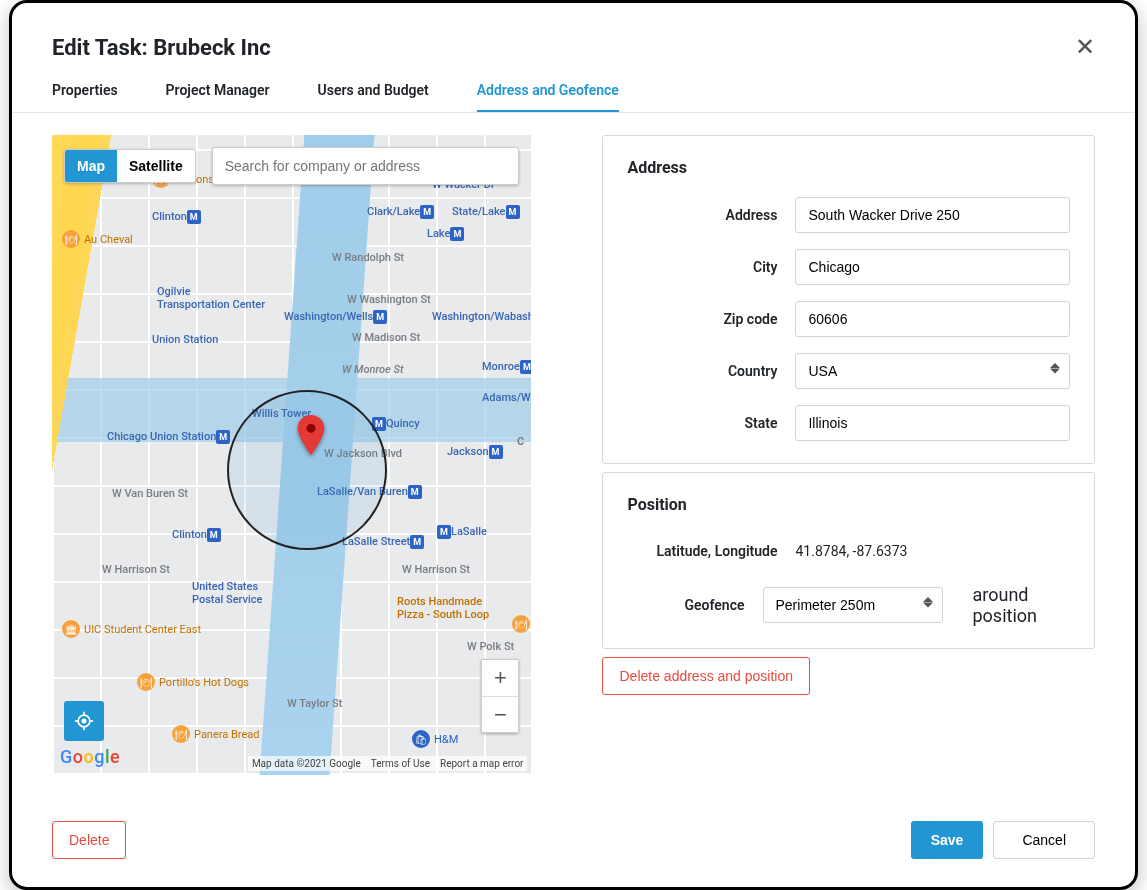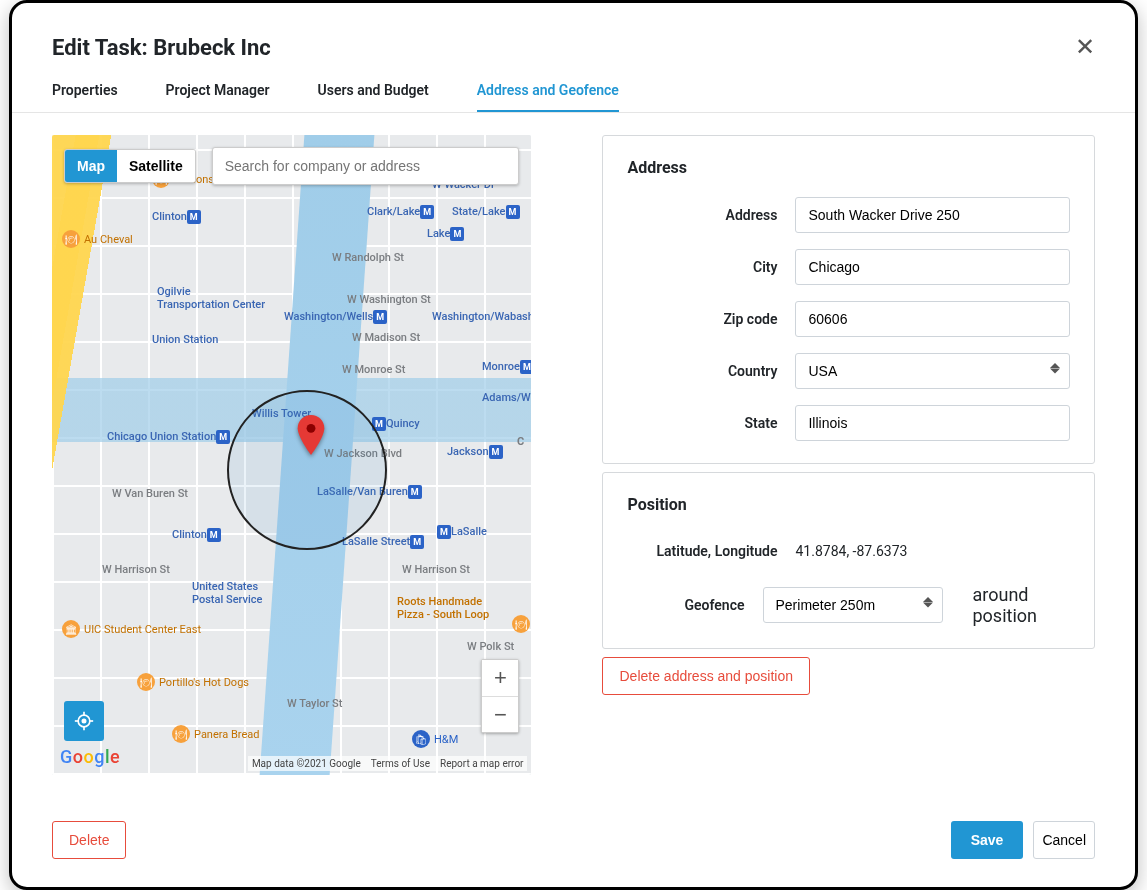--- a/index.html
+++ b/index.html
@@ -158,21 +158,21 @@
   .footer {
     display:flex; justify-content:space-between; align-items:center;
     padding:16px 40px 28px 40px;
   }
   .footer-right { display:flex; gap:10px; }
   .btn-primary {
     background:#2196d3; color:#fff; border:none; padding:10px 20px;
     font-size:14px; font-weight:600; border-radius:3px; cursor:pointer;
   }
   .btn-default {
-    background:#fff; border:1px solid #ced4da; padding:10px 8px;
+    background:#fff; border:1px solid #ced4da; padding:10px 28px;
     font-size:14px; border-radius:3px; cursor:pointer;
   }
 </style>
 </head>
 <body>
 
 <div class="window">
   <div class="header">
     <div class="title">Edit Task: Brubeck Inc</div>
     <button class="close">✕</button>
@@ -197,21 +197,21 @@
       <div class="map-label" style="left:400px; top:70px;"><span>State/Lake</span><span class="metro">M</span></div>
       <div class="map-label" style="left:375px; top:92px;"><span>Lake</span><span class="metro">M</span></div>
       <div class="map-label" style="left:280px; top:116px; color:#7a7d81;">W Randolph St</div>
       <div class="map-label" style="left:105px; top:150px; color:#3a66b3; white-space:pre;">Ogilvie
 Transportation Center</div>
       <div class="map-label" style="left:295px; top:158px; color:#7a7d81;">W Washington St</div>
       <div class="map-label" style="left:232px; top:175px;"><span>Washington/Wells</span><span class="metro">M</span></div>
       <div class="map-label" style="left:380px; top:175px;"><span>Washington/Wabash</span></div>
       <div class="map-label" style="left:300px; top:196px; color:#7a7d81;">W Madison St</div>
       <div class="map-label" style="left:100px; top:198px;">Union Station</div>
-      <div class="map-label" style="left:290px; top:228px; color:#7a7d81;">W Monroe St</div>
+      <div class="map-label" style="left:290px; top:228px; color:#7a7d81;font-style:italic;">W Monroe St</div>
       <div class="map-label" style="left:430px; top:225px;"><span>Monroe</span><span class="metro">M</span></div>
       <div class="map-label" style="left:430px; top:256px;">Adams/Wabash</div>
       <div class="map-label" style="left:200px; top:272px;">Willis Tower</div>
       <div class="map-label" style="left:320px; top:282px;"><span class="metro">M</span><span>Quincy</span></div>
       <div class="map-label" style="left:272px; top:312px; color:#7a7d81;">W Jackson Blvd</div>
       <div class="map-label" style="left:395px; top:310px;"><span>Jackson</span><span class="metro">M</span></div>
       <div class="map-label" style="left:465px; top:300px; letter-spacing:3px; color:#7a7d81; font-weight:700;">C H I C</div>
       <div class="map-label" style="left:55px; top:295px;"><span>Chicago Union Station</span><span class="metro">M</span></div>
       <div class="map-label" style="left:265px; top:350px;"><span>LaSalle/Van Buren</span><span class="metro">M</span></div>
       <div class="map-label" style="left:60px; top:352px; color:#7a7d81;">W Van Buren St</div>

